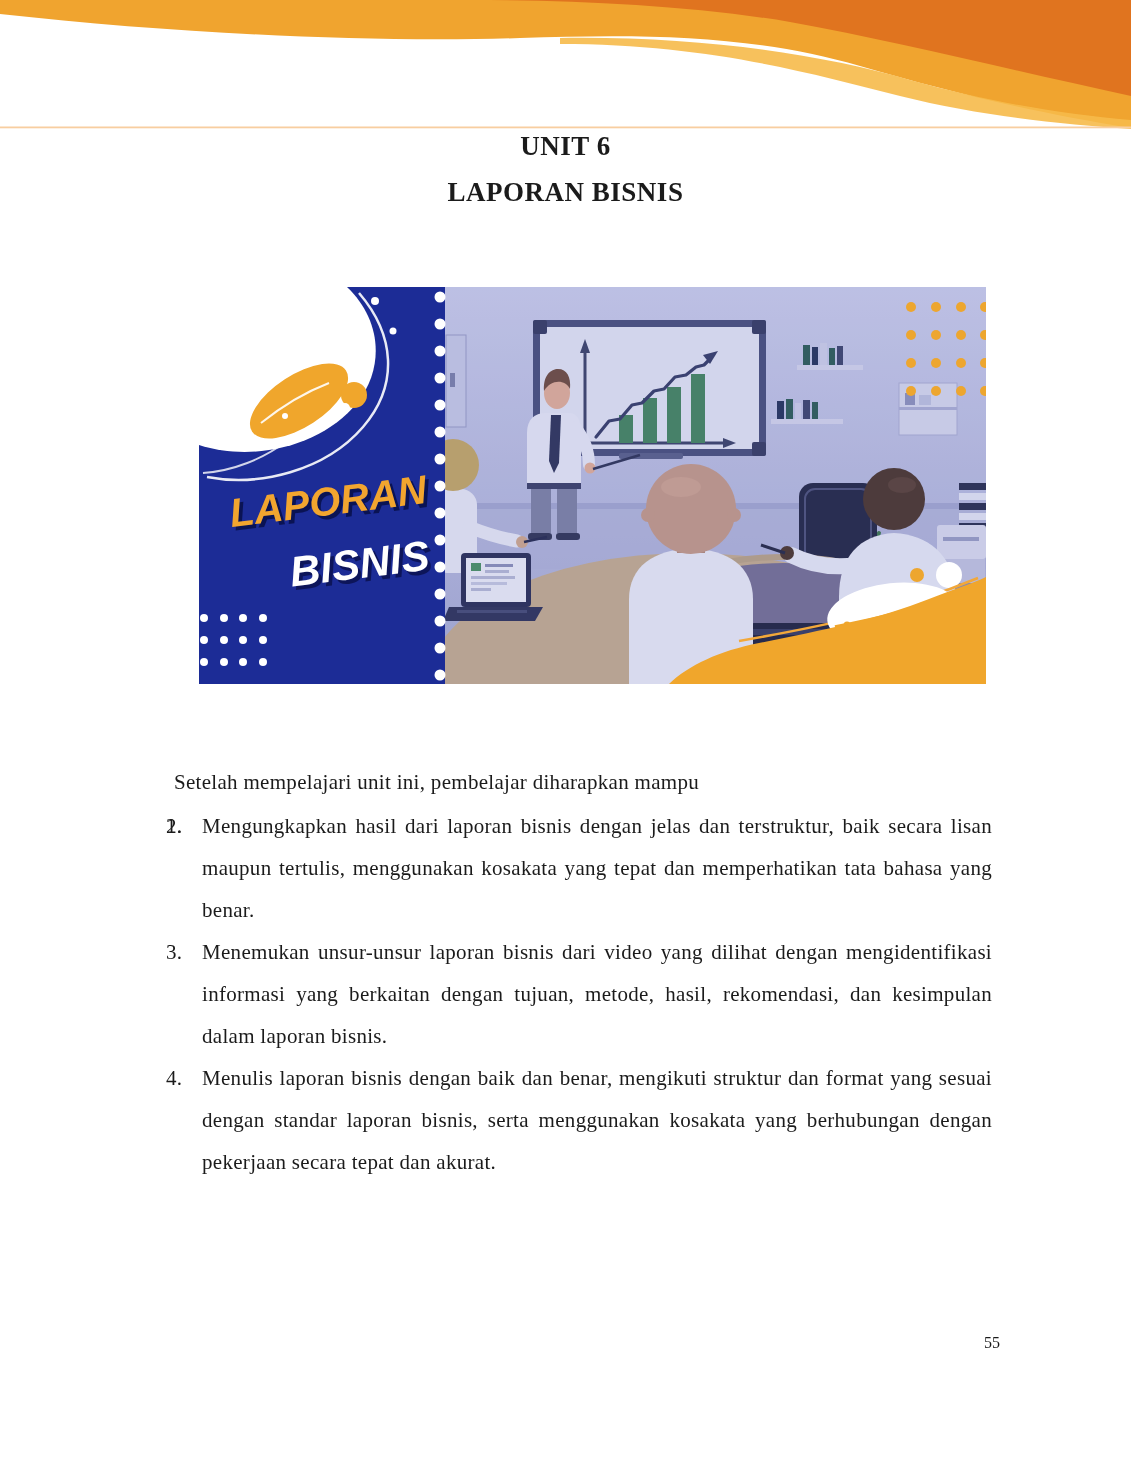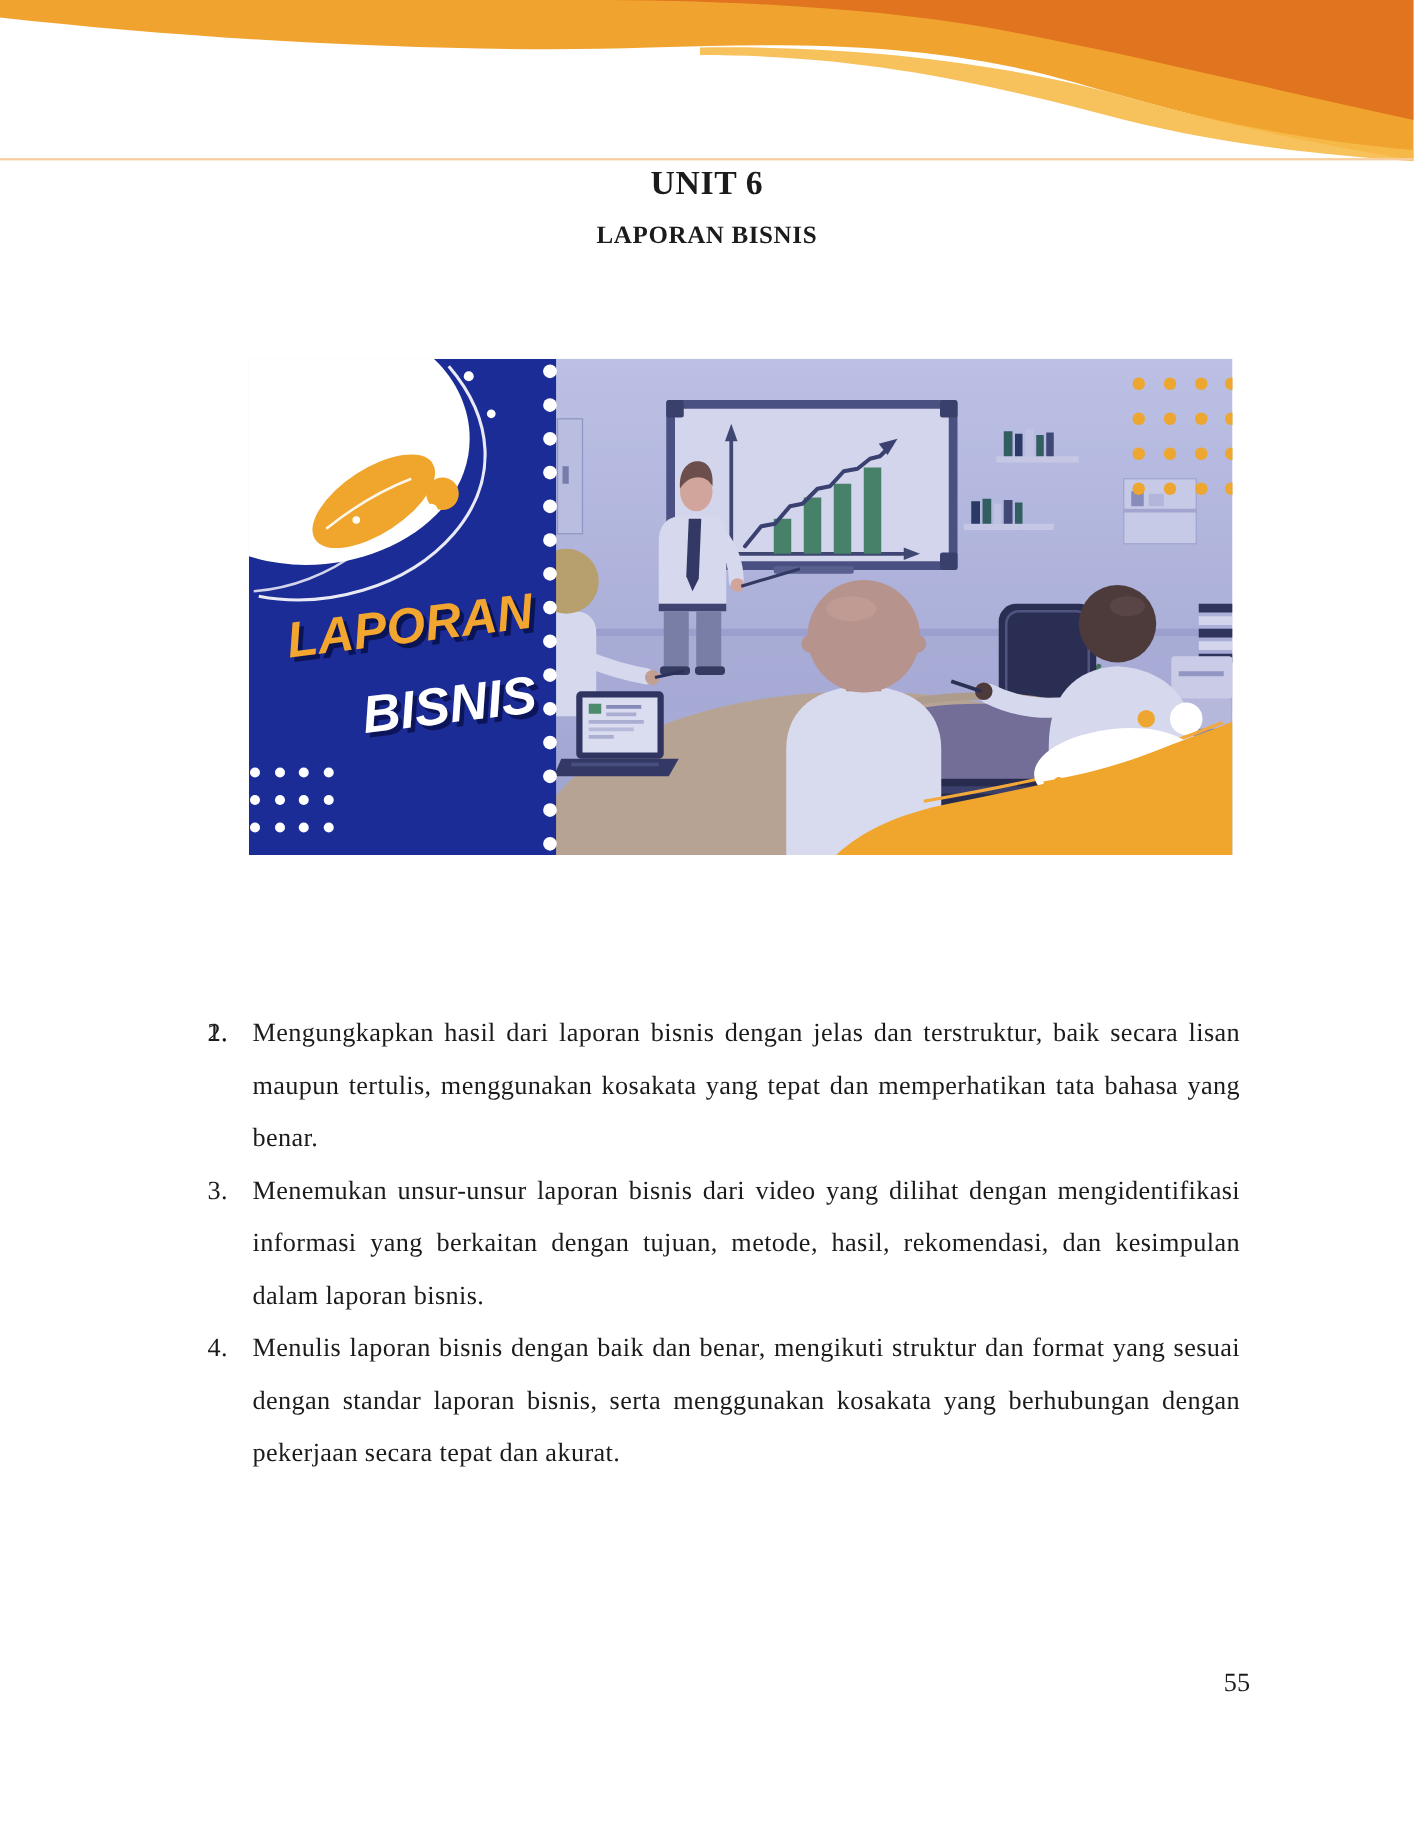--- a/index.html
+++ b/index.html
@@ -7,21 +7,21 @@
     position:relative;width:1131px;height:1466px;background:#ffffff;overflow:hidden;
     font-family:"Liberation Serif","DejaVu Serif",serif;color:#1b1b1b;
   }
   .top-wave{position:absolute;top:0;left:0;display:block;}
   .unit-label{
     position:absolute;top:131px;left:0;width:100%;text-align:center;
     font-size:27px;font-weight:bold;letter-spacing:.5px;
   }
   .unit-title{
     position:absolute;top:177px;left:0;width:100%;text-align:center;
-    font-size:20px;font-weight:bold;letter-spacing:.5px;
+    font-size:27px;font-weight:bold;letter-spacing:.5px;
   }
   .banner{position:absolute;left:199px;top:287px;width:787px;height:397px;}
   .banner svg{position:absolute;left:0;top:0;}
   .banner-word{
     position:absolute;font-family:"Liberation Sans","DejaVu Sans",sans-serif;
     font-style:italic;font-weight:bold;text-align:center;white-space:nowrap;
   }
   .banner-word-top{
     left:30px;top:190px;width:198px;font-size:40px;line-height:48px;color:#F2A52F;
     transform:rotate(-7deg);text-shadow:3px 4px 0 rgba(10,18,80,.95);
@@ -35,21 +35,21 @@
   }
   .section-intro{
     position:absolute;left:174px;top:761px;width:820px;font-size:21px;line-height:42px;letter-spacing:.3px;
   }
   .obj-list{position:absolute;left:166px;top:805px;width:826px;}
   .obj-item{
     position:relative;padding-left:36px;text-align:justify;
     font-size:21px;line-height:42px;letter-spacing:.3px;
   }
   .obj-num{position:absolute;left:0;top:0;}
-  .page-number{position:absolute;top:1334px;right:131px;font-size:21px;}
+  .page-number{position:absolute;top:1334px;right:131px;font-size:16px;}
 </style>
 </head>
 <body>
 
 <div class="page">
 
   <svg class="top-wave" width="1131" height="131" viewBox="0 0 1131 131">
     <path d="M0,0 H1131 V128 C1030,112 950,92 860,66 C750,34 640,34 520,38 C380,43 180,34 0,14 Z" fill="#F0A42F"></path>
     <path d="M560,44 C700,44 800,70 900,96 C980,116 1060,124 1131,129 L1131,120 C1060,114 990,102 910,80 C820,54 700,36 560,38 Z" fill="#F6BA4A" opacity="0.9"></path>
     <path d="M470,0 H1131 V96 C1010,70 900,42 790,22 C690,5 570,0 470,0 Z" fill="#E0741F"></path>
@@ -290,20 +290,21 @@
         <circle cx="241" cy="334" r="5.5"></circle>
           <circle cx="241" cy="361" r="5.5"></circle>
           <circle cx="241" cy="388" r="5.5"></circle>
       </g>
     </svg>
 
     <div class="banner-word banner-word-top">LAPORAN</div>
     <div class="banner-word banner-word-bottom">BISNIS</div>
   </div>
 
+  <div class="section-intro">Setelah mempelajari unit ini, pembelajar diharapkan mampu</div>
 
   <div class="obj-list">
     <div class="obj-item">
       <span class="obj-num">1.</span>
     </div>
     <div class="obj-item">
       <span class="obj-num">2.</span>
       <span class="obj-text">Mengungkapkan hasil dari laporan bisnis dengan jelas dan terstruktur, baik secara lisan maupun tertulis, menggunakan kosakata yang tepat dan memperhatikan tata bahasa yang benar.</span>
     </div>
     <div class="obj-item">

